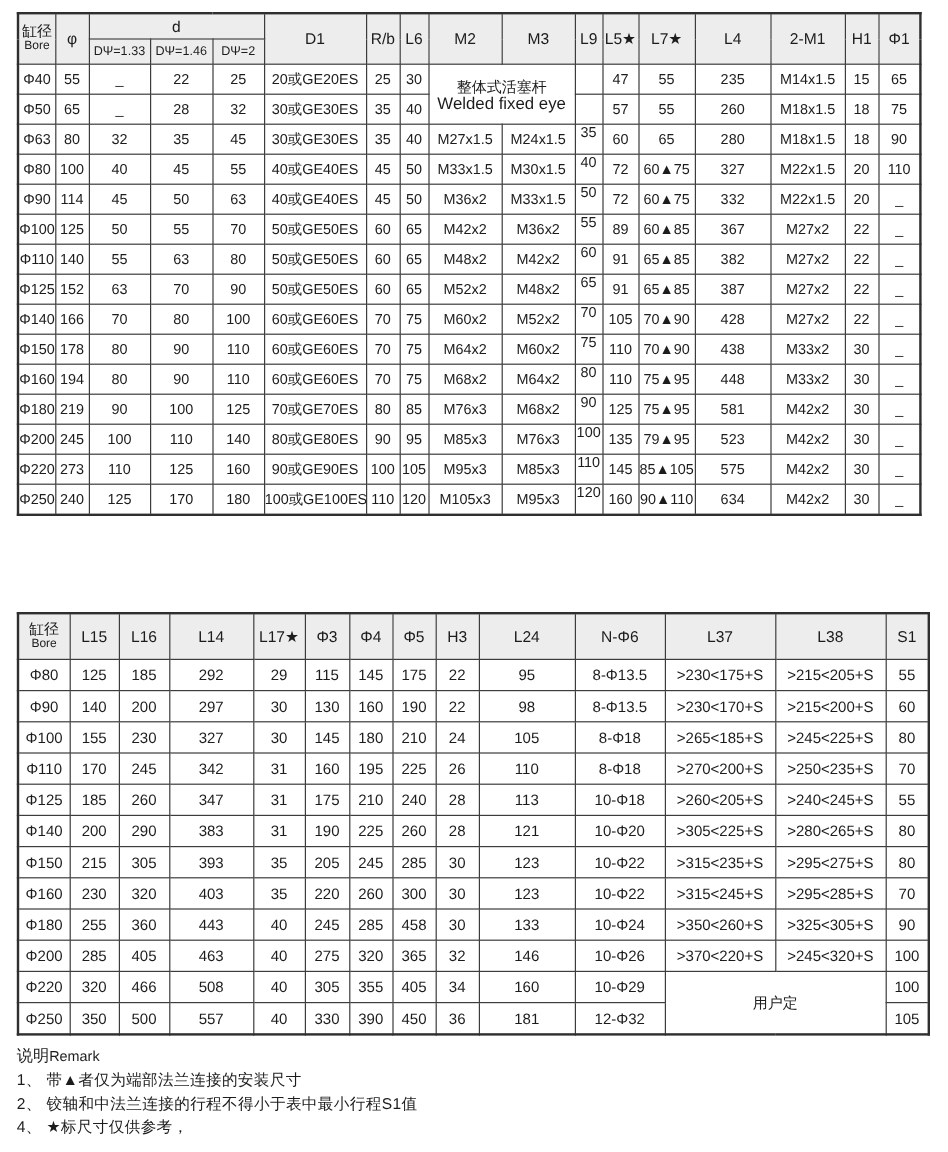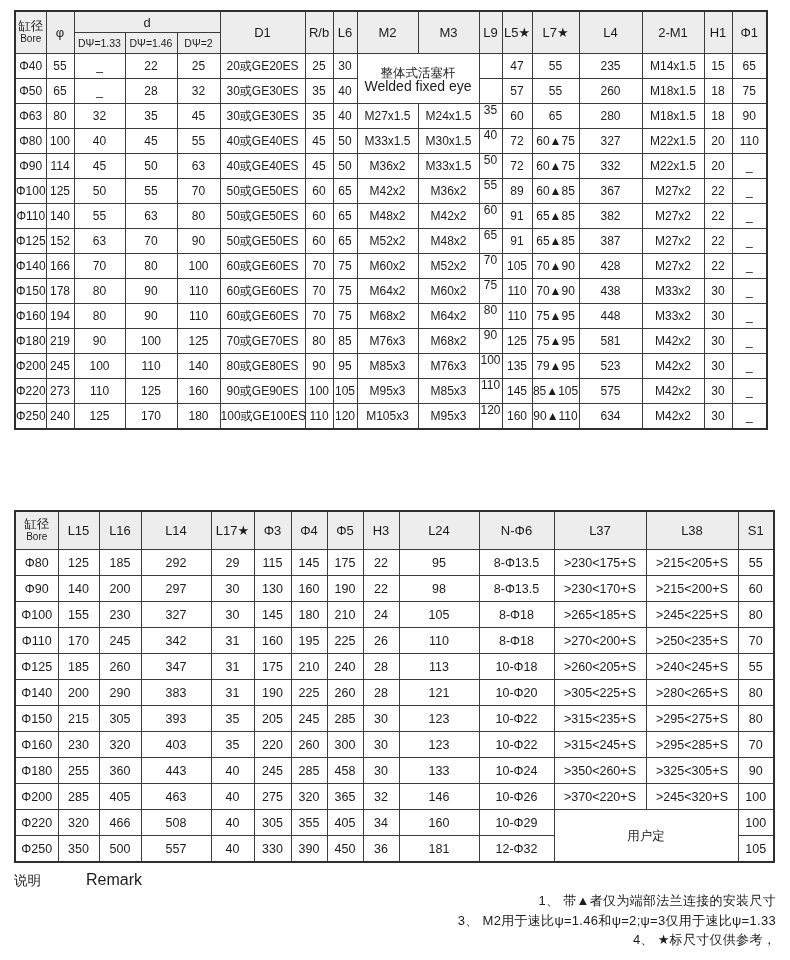--- a/index.html
+++ b/index.html
@@ -26,22 +26,22 @@
   .bore-h .en{font-size:10px;line-height:12px;}
   .sub-h{font-size:10.5px;height:20px;}
   #t1 thead tr:first-child th{height:20px;}
   td.d1{font-size:12px;}
   td.raised{vertical-align:top;line-height:13px;padding-top:0px;}
   td.merged-cell .merged-cn{font-size:12.5px;line-height:14px;}
   td.merged-cell .merged-en{font-size:14px;line-height:12px;}
   .gap{height:80px;}
   .remarks{margin-top:7px;font-size:13px;line-height:20px;}
   .remarks .title .cn{font-size:13.5px;}
-  .remarks .title .en{font-size:16px;padding-left:45px;}
-  .remark-item{line-height:19.5px;letter-spacing:0.3px;text-align:right;}
+  .remarks .title .en{font-size:12px;}
+  .remark-item{line-height:19.5px;letter-spacing:0.3px;}
 </style>
 </head>
 <body>
 
 <div class="page">
 
   <table id="t1">
     <colgroup>
       <col style="width:31px">
         <col style="width:28px">
@@ -610,18 +610,18 @@
           <td>105</td>
         </tr>
       </tbody>
   </table>
 
   <div class="remarks">
     <div class="title">
       <span class="cn">说明</span><span class="en">Remark</span>
     </div>
     <div class="remark-item">1、 带▲者仅为端部法兰连接的安装尺寸</div>
-    <div class="remark-item">3、 M2用于速比ψ=1.46和ψ=2;ψ=3仅用于速比ψ=1.33</div>
+    <div class="remark-item">2、 铰轴和中法兰连接的行程不得小于表中最小行程S1值</div>
     <div class="remark-item">4、 ★标尺寸仅供参考，</div>
 
   </div>
 
 </div>
 
 </body></html>

